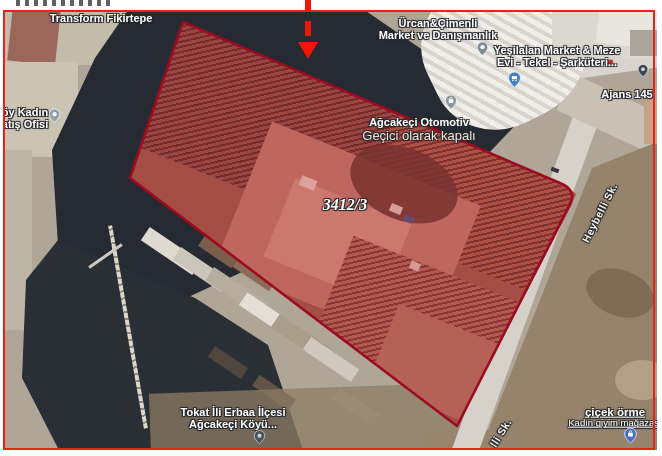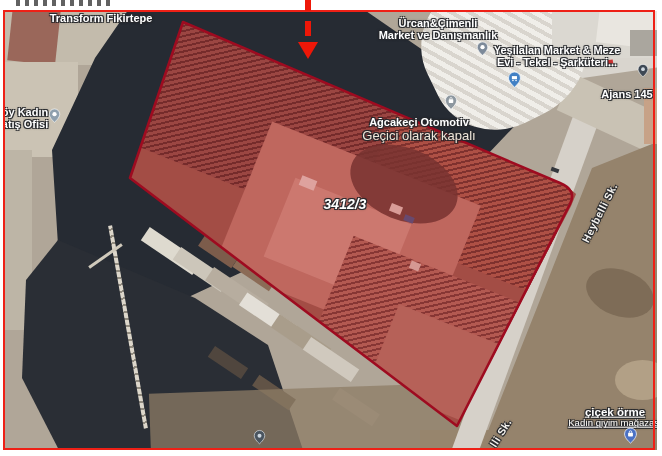--- a/index.html
+++ b/index.html
@@ -12,21 +12,21 @@
   
   .mlabel{position:absolute;transform:translate(-50%,-50%);color:#fff;
     font-size:11px;font-weight:600;line-height:1.08;text-align:center;white-space:nowrap;
     text-shadow:-1px -1px 0 rgba(38,40,44,.95),1px -1px 0 rgba(38,40,44,.95),
                 -1px 1px 0 rgba(38,40,44,.95),1px 1px 0 rgba(38,40,44,.95),
                 0 0 3px rgba(0,0,0,.55);
     z-index:30;}
   .mlabel span{display:block;}
   .sub{font-size:13px;font-weight:400;color:#eee6da;}
   .street{font-size:10.5px;letter-spacing:.5px;color:#f4f2ee;}
-  .parcel-num{font-style:italic;font-weight:700;font-size:14px;}
+  .parcel-num{font-style:italic;font-weight:700;font-size:16px;font-family:Liberation Serif, serif;}
   .pin{position:absolute;z-index:31;}
   #frame{position:absolute;left:3px;top:10px;width:652px;height:440px;
     border:2.5px solid #ee2016;box-sizing:border-box;z-index:50;}
   .arrow-part{position:absolute;z-index:60;}
   svg{display:block;}
 </style>
 </head>
 <body>
 
 <div id="stage">
@@ -142,20 +142,24 @@
     </div>
 
     <div class="mlabel street" style="left:600px;top:213px;transform:translate(-50%,-50%) rotate(-63deg);">
       <span>Heybelli Sk.</span>
     </div>
 
     <div class="mlabel street" style="left:501px;top:433px;transform:translate(-50%,-50%) rotate(-58deg);">
       <span>lli Sk.</span>
     </div>
 
+    <div class="mlabel" style="left:233px;top:419px;">
+      <span>Tokat İli Erbaa İlçesi</span>
+      <span>Ağcakeçi Köyü...</span>
+    </div>
 
     <div class="mlabel" style="left:615px;top:417px;text-decoration:underline;">
       <span style="font-size:11.5px;">çiçek örme</span>
       <span class="sub" style="font-size:9.5px;color:#fff;">Kadın giyim mağazası</span>
     </div>
 
     <div class="pin" style="left:47px;top:105px;">
       <svg width="15" height="21" viewBox="0 0 24 24">
           <path d="M12 1.5C7.2 1.5 3.6 5.2 3.6 9.9c0 6 8.4 12.9 8.4 12.9s8.4-6.9 8.4-12.9C20.4 5.2 16.8 1.5 12 1.5z" fill="#8fa0ae" stroke="#fff" stroke-width="1"></path>
           <circle cx="12" cy="9.8" r="3.4" fill="#ffffff"></circle>

